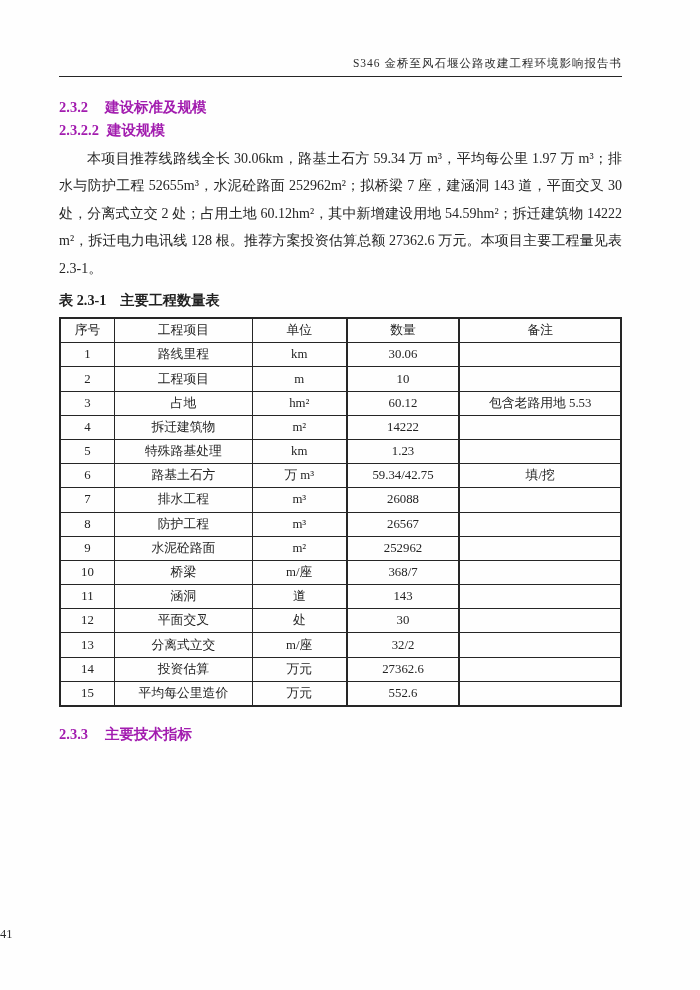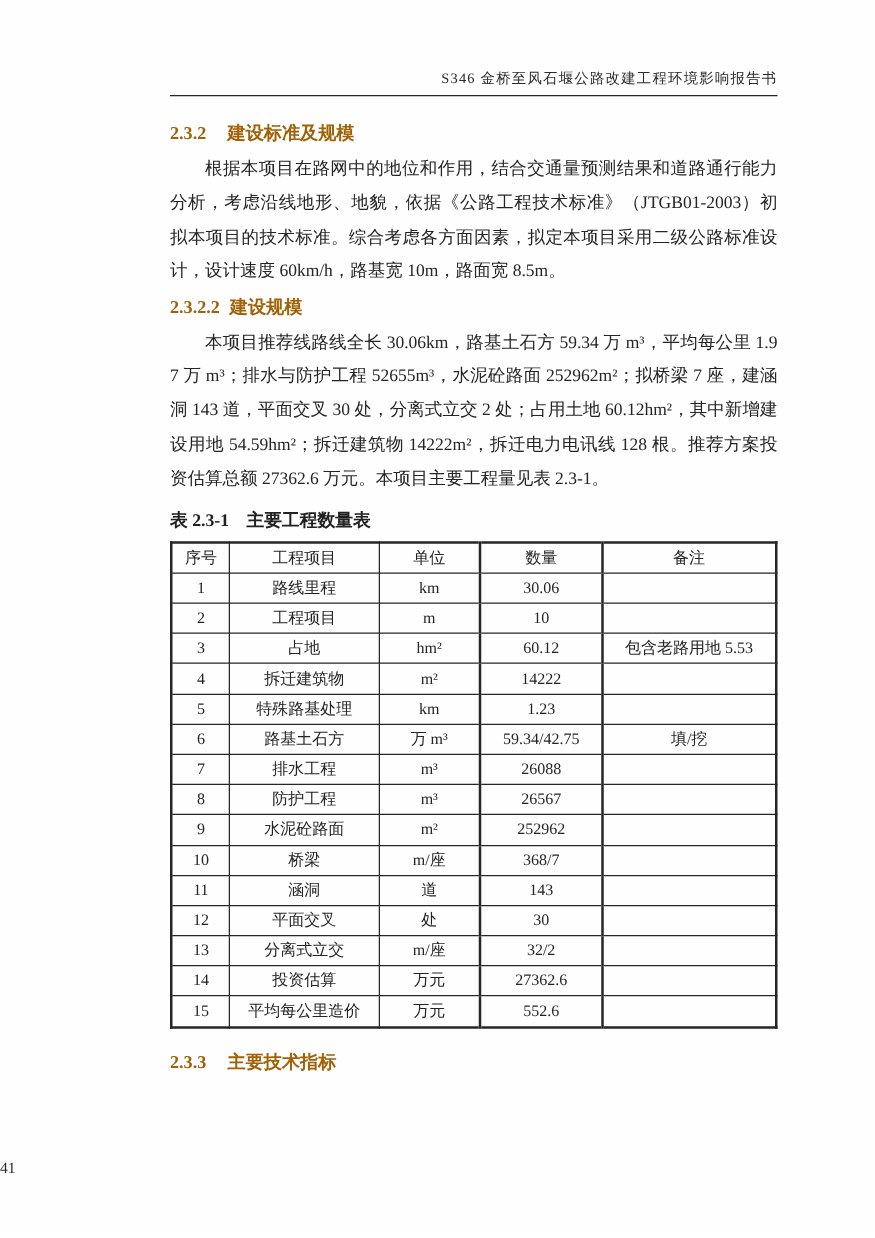--- a/index.html
+++ b/index.html
@@ -12,22 +12,21 @@
     width: 700px;
     height: 990px;
     margin: 0 auto;
     background: #fefefe;
     overflow: hidden;
     box-sizing: border-box;
     font-family: "Liberation Serif", "DejaVu Serif", serif;
     color: #242424;
   }
   .content {
-    padding: 0 78px 0 108px;
-    margin-left: 28px;
+    padding: 0 78px 0 59px;
   }
   
   .doc-header {
     padding-top: 56px;
   }
   .doc-header-title {
     text-align: right;
     font-size: 11.5px;
     line-height: 14px;
     letter-spacing: 1px;
@@ -36,21 +35,21 @@
   .header-rule {
     margin-top: 6px;
     border-bottom: 1.6px solid #262626;
     height: 0;
   }
   
   .h-sec {
     font-size: 14.5px;
     font-weight: 700;
     line-height: 18px;
-    color: #a16207;
+    color: #a21caf;
   }
   .h-232   { margin-top: 21px; }
   .h-2321  { margin-top: 10px; }
   .h-2322  { margin-top: 5px; }
   .h-233   { margin-top: 18px; }
   .h-sec .num-wide  { display: inline-block; margin-right: 17px; }
   .h-sec .num-tight { display: inline-block; margin-right: 8px; }
   
   .para {
     margin: 6px 0 0 0;
@@ -123,21 +122,20 @@
     <div class="doc-header">
       <div class="doc-header-title">S346 金桥至风石堰公路改建工程环境影响报告书</div>
       <div class="header-rule"></div>
     </div>
 
     <div class="h-sec h-232">
       <span class="num-wide">2.3.2</span><span>建设标准及规模</span>
     </div>
 
 
-    <p class="para">根据本项目在路网中的地位和作用，结合交通量预测结果和道路通行能力分析，考虑沿线地形、地貌，依据《公路工程技术标准》（JTGB01-2003）初拟本项目的技术标准。综合考虑各方面因素，拟定本项目采用二级公路标准设计，设计速度 60km/h，路基宽 10m，路面宽 8.5m。</p>
 
     <div class="h-sec h-2322">
       <span class="num-tight">2.3.2.2</span><span>建设规模</span>
     </div>
 
     <p class="para">本项目推荐线路线全长 30.06km，路基土石方 59.34 万 m³，平均每公里 1.97 万 m³；排水与防护工程 52655m³，水泥砼路面 252962m²；拟桥梁 7 座，建涵洞 143 道，平面交叉 30 处，分离式立交 2 处；占用土地 60.12hm²，其中新增建设用地 54.59hm²；拆迁建筑物 14222m²，拆迁电力电讯线 128 根。推荐方案投资估算总额 27362.6 万元。本项目主要工程量见表 2.3-1。</p>
 
     <div class="table-caption">
       <span>表 2.3-1</span><span class="caption-gap"></span><span>主要工程数量表</span>
     </div>

